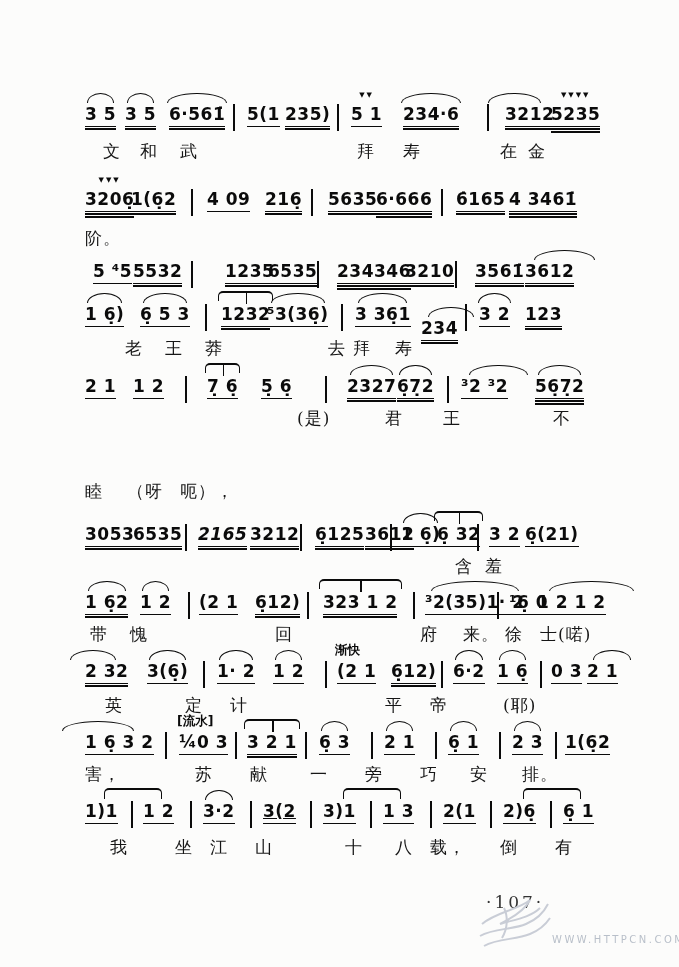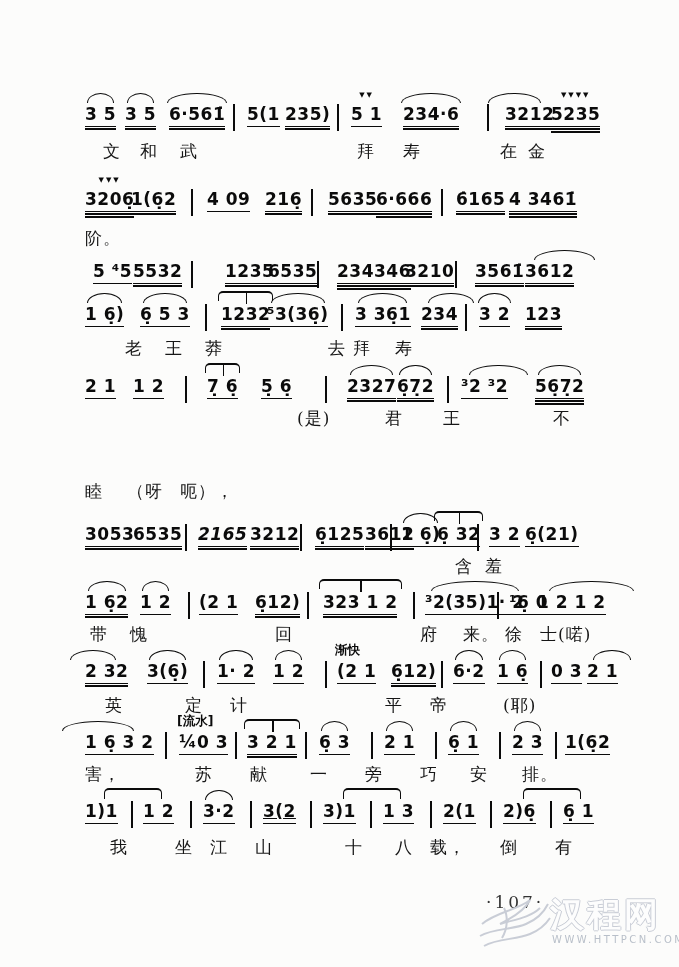--- a/index.html
+++ b/index.html
@@ -104,21 +104,21 @@
         <span class="tok u2" style="left: 440px;">3612<span class="mk-arcR"></span></span>
       </div>
       <div class="notes-line" style="top: 305px;">
         <span class="tok u1" style="left: 0px;">1 6̣)<span class="mk-arc"></span></span>
         <span class="tok u1" style="left: 55px;">6̣ 5 3<span class="mk-arc"></span></span>
         <span class="bar" style="left: 120px;"></span>
         <span class="tok u2" style="left: 136px;">1232<span class="mk-tie"></span></span>
         <span class="tok u1" style="left: 182px;">⁵3(36̣)<span class="mk-arc"></span></span>
         <span class="bar" style="left: 256px;"></span>
         <span class="tok u1" style="left: 270px;">3 36̣1<span class="mk-arc"></span></span>
-        <span class="tok u2" style="left: 336px;">234<span class="mk-arcR"></span></span>
+        <span class="tok u2" style="left: 336px; margin-top: 14px;">234<span class="mk-arcR"></span></span>
         <span class="bar" style="left: 380px;"></span>
         <span class="tok u1" style="left: 394px;">3 2<span class="mk-arcw"></span></span>
         <span class="tok u2" style="left: 440px;">123</span>
       </div>
       <div class="lyrics-line" style="top: 337px;">
         <span class="lyr" style="left: 40px;">老</span>
         <span class="lyr" style="left: 80px;">王</span>
         <span class="lyr" style="left: 120px;">莽</span>
         <span class="lyr" style="left: 243px;">去</span>
         <span class="lyr" style="left: 268px;">拜</span>
@@ -284,16 +284,15 @@
 
   <div class="watermark">
     <svg class="wm-logo" width="78" height="64" viewBox="0 0 78 64">
       <g fill="none" stroke="#c9cdd6" stroke-width="2">
         <path d="M4 34 C 18 22, 40 20, 52 10 C 46 22, 30 30, 22 34 C 34 30, 52 28, 62 18"></path>
         <path d="M2 46 C 16 38, 34 40, 48 34 C 60 29, 66 22, 70 14"></path>
         <path d="M6 56 C 20 48, 38 50, 52 44 C 62 40, 68 34, 72 28"></path>
         <path d="M26 18 C 30 26, 30 38, 24 48"></path>
       </g>
     </svg>
-    <div class="wm-text">汉程网</div>
     <div class="wm-url">WWW.HTTPCN.COM</div>
   </div>
 </div>
 
 </body></html>

